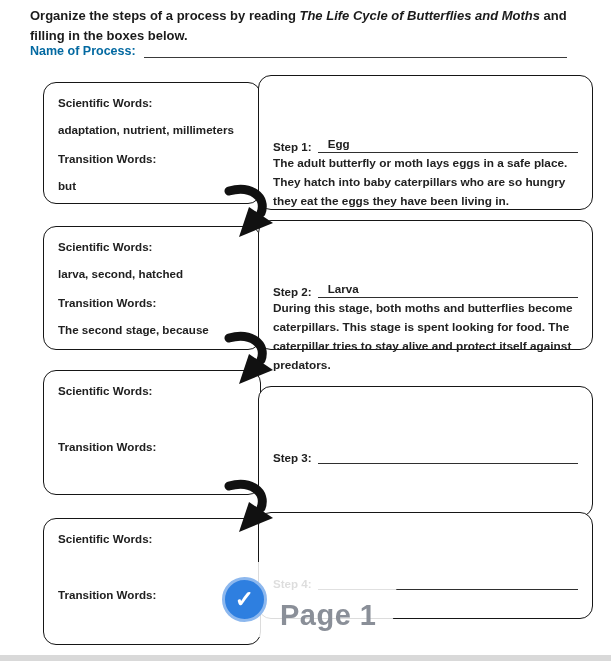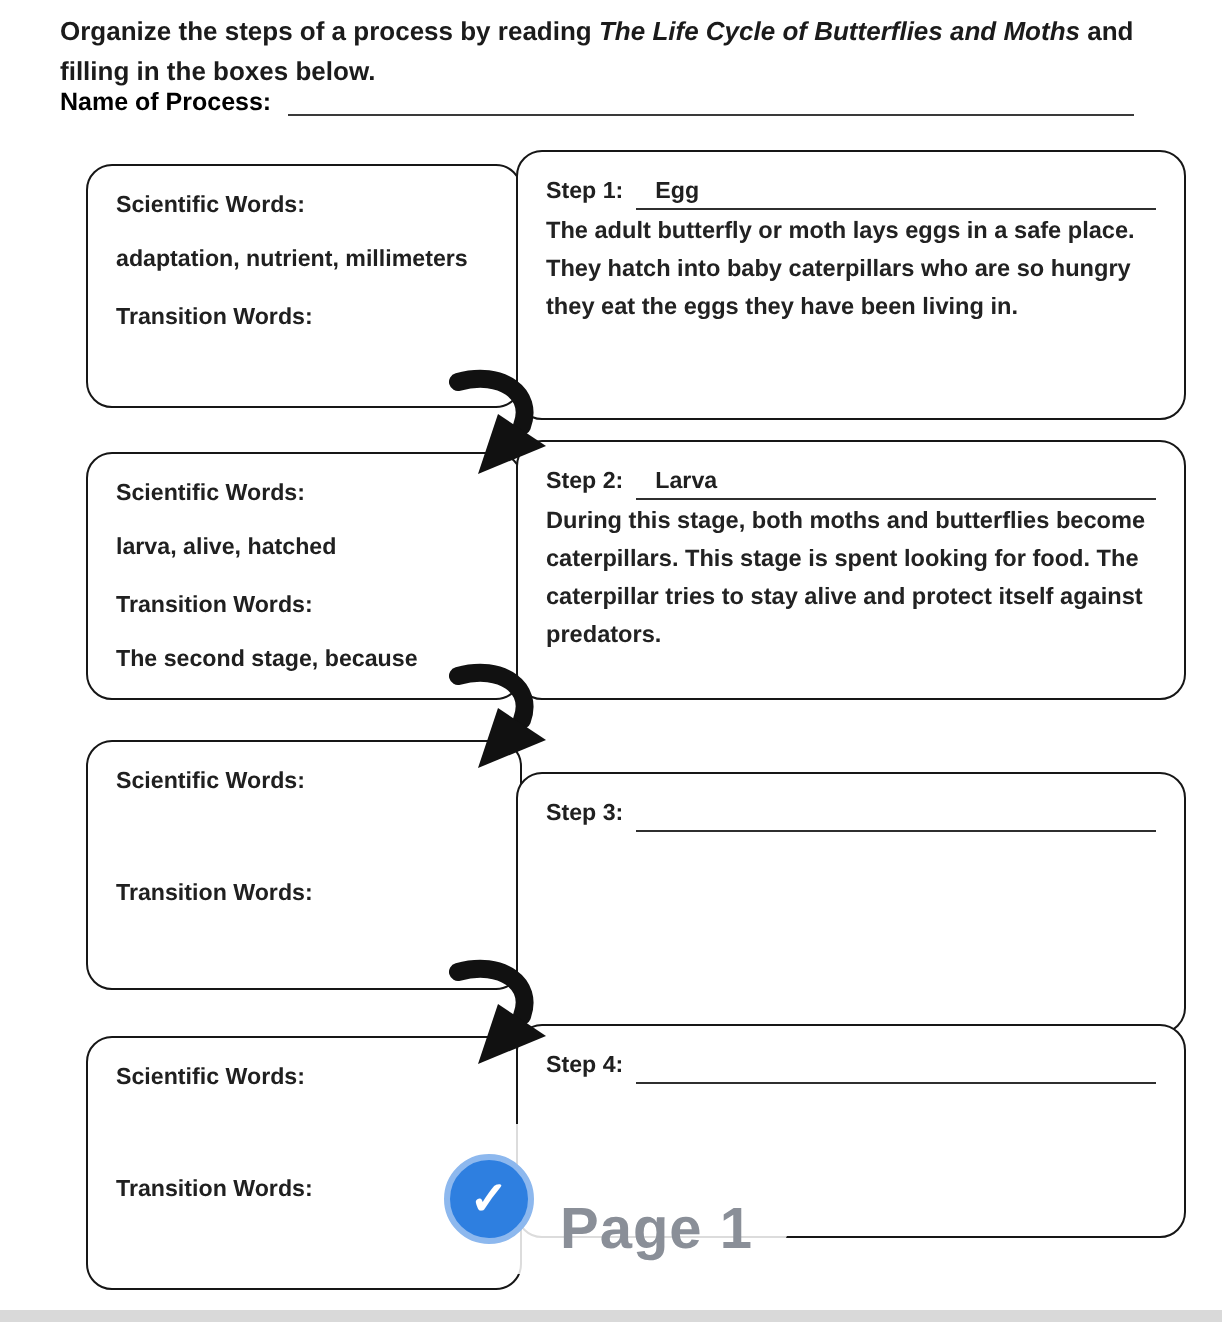--- a/index.html
+++ b/index.html
@@ -3,32 +3,32 @@
 <meta charset="utf-8">
 <style>
   * { margin:0; padding:0; box-sizing:border-box; }
   html,body { background:#ffffff; }
   body { width:611px; height:661px; font-family:"Liberation Sans", sans-serif; }
   .page { position:relative; width:611px; height:661px; background:#ffffff; overflow:hidden; color:#1e1e1e; }
 
   .instructions { position:absolute; left:30px; top:6px; width:556px; font-size:13px; font-weight:600; line-height:1.55; color:#1b1b1b; }
   .instructions i { font-weight:600; }
 
-  .name-row { position:absolute; left:30px; top:42px; width:537px; display:flex; align-items:flex-end; font-size:12.5px; font-weight:600; color:#000000; }
+  .name-row { position:absolute; left:30px; top:42px; width:537px; display:flex; align-items:flex-end; font-size:12.5px; font-weight:600; color:#0369a1; }
   .fill-line { flex:1; border-bottom:1.2px solid #3a3a3a; height:16px; margin-left:8px; }
 
   .box { position:absolute; background:#ffffff; border:1.6px solid #161616; border-radius:13px; padding:13px 14px; }
   .box.left  { left:43px;  width:218px; }
   .box.right { left:258px; width:335px; }
 
   .lbl { font-size:11.6px; font-weight:700; color:#202020; }
   .val { font-size:11.6px; font-weight:700; color:#202020; margin:14px 0; min-height:15px; }
 
-  .step-row { display:flex; align-items:flex-start; font-size:11.6px; font-weight:700; color:#202020; }
-  .answer { flex:1; margin-left:6px; padding-left:10px; border-bottom:1.4px solid #2f2f2f; height:16px; font-weight:600; }
+  .step-row { display:flex; align-items:flex-end; font-size:11.6px; font-weight:700; color:#202020; }
+  .answer { flex:1; margin-left:6px; padding-left:10px; border-bottom:1.4px solid #2f2f2f; height:16px; font-weight:600;margin-top:48px; }
   .desc { margin-top:1px; font-size:11.8px; font-weight:600; line-height:1.62; color:#222222; }
 
   .arrow { position:absolute; width:52px; height:62px; }
 
   .page1 { position:absolute; left:216px; top:562px; display:flex; align-items:center; gap:13px;
            background:rgba(255,255,255,0.85); border-radius:34px; padding:5px 20px 5px 6px; }
   .check { width:45px; height:45px; border-radius:50%; background:#2e7fe0; border:3px solid #8db8ee;
            color:#ffffff; display:flex; align-items:center; justify-content:center;
            font-size:23px; font-weight:700; line-height:1; }
   .pagetext { font-size:29px; font-weight:700; color:#8a8f98; letter-spacing:0.5px;margin-top:32px; }
@@ -46,32 +46,33 @@
 
   <div class="name-row">
     <span>Name of Process:</span>
     <span class="fill-line"></span>
   </div>
 
   <div class="box left" style="top:82px; height:122px;">
     <div class="lbl">Scientific Words:</div>
     <div class="val">adaptation, nutrient, millimeters</div>
     <div class="lbl">Transition Words:</div>
+    <div class="val">but</div>
   </div>
   <div class="box right" style="top:75px; height:135px;">
     <div class="step-row">
       <span>Step 1:</span>
       <span class="answer">Egg</span>
     </div>
     <div class="desc">The adult butterfly or moth lays eggs in a safe place. They hatch into baby caterpillars who are so hungry they eat the eggs they have been living in.</div>
   </div>
 
   <div class="box left" style="top:226px; height:124px;">
     <div class="lbl">Scientific Words:</div>
-    <div class="val">larva, alive, hatched</div>
+    <div class="val">larva, second, hatched</div>
     <div class="lbl">Transition Words:</div>
     <div class="val">The second stage, because</div>
   </div>
   <div class="box right" style="top:220px; height:130px;">
     <div class="step-row">
       <span>Step 2:</span>
       <span class="answer">Larva</span>
     </div>
     <div class="desc">During this stage, both moths and butterflies become caterpillars. This stage is spent looking for food. The caterpillar tries to stay alive and protect itself against predators.</div>
   </div>

